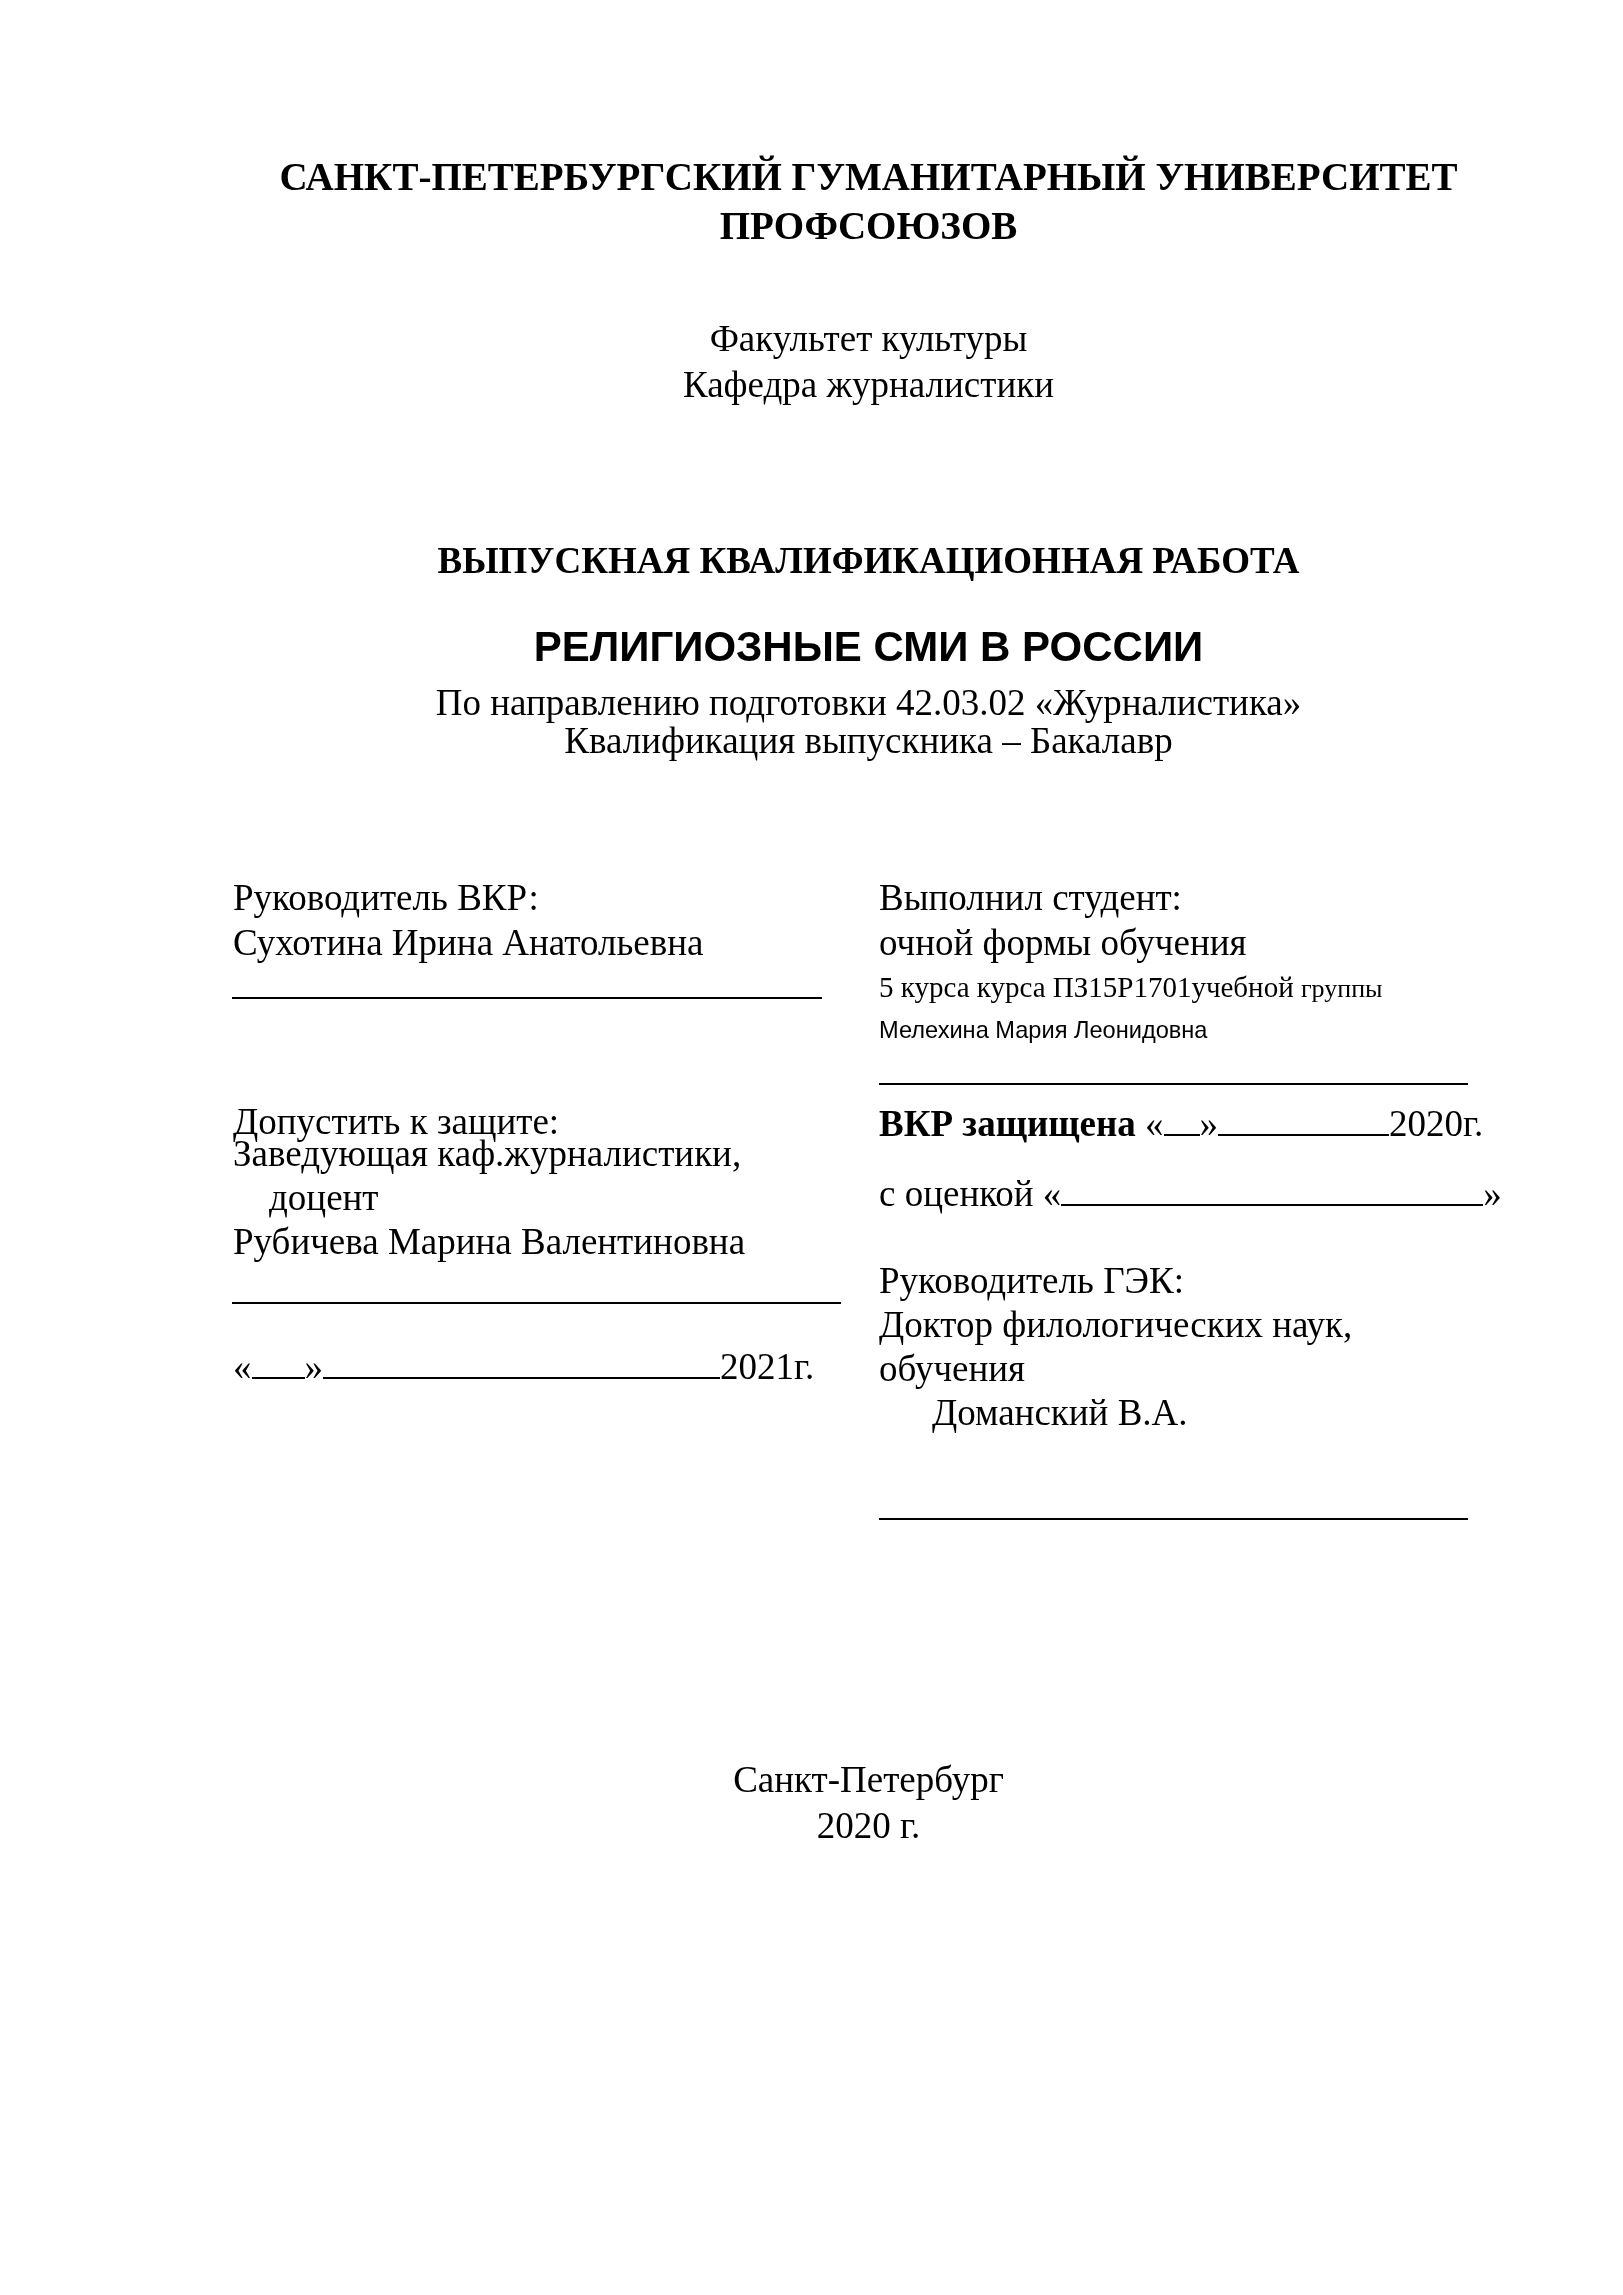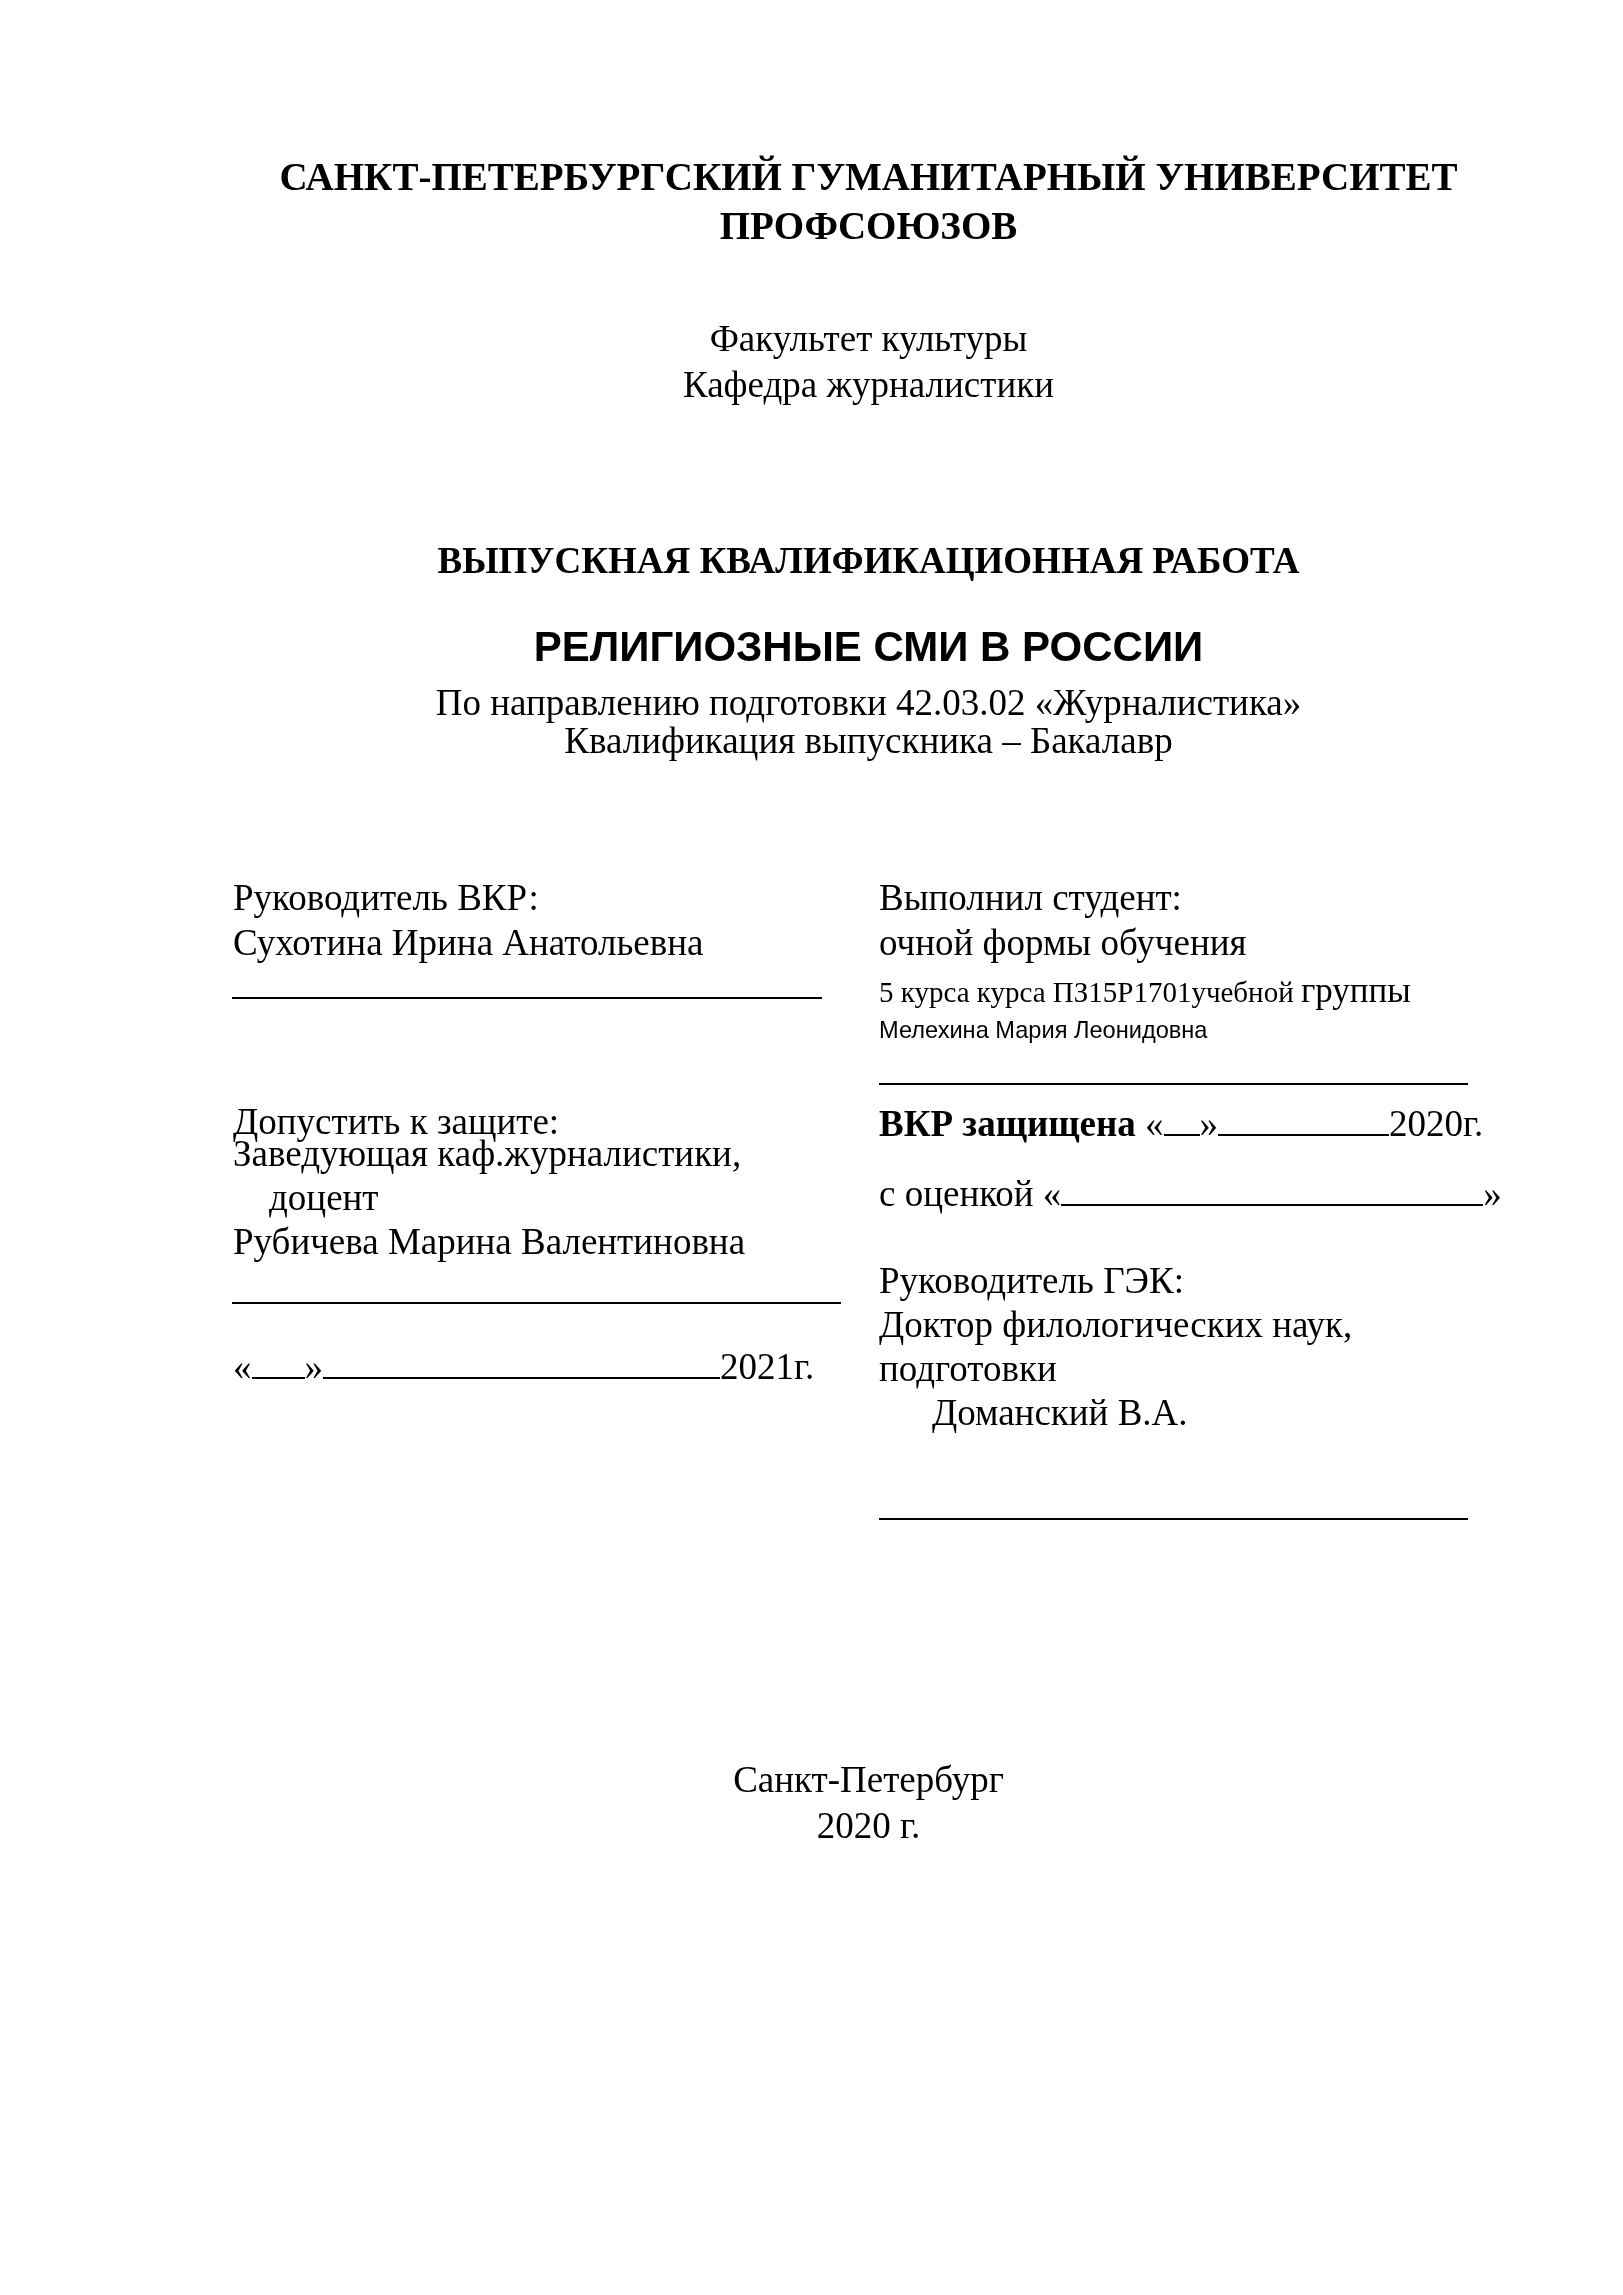--- a/index.html
+++ b/index.html
@@ -37,34 +37,34 @@
 <div class="line" style="left:232px; top:1302px; width:609px;"></div>
 
 <div class="t serif body47" style="left:233px; top:1344px;">
   <span>«</span><span class="blank" style="width:53px;"></span><span>»</span><span class="blank" style="width:397px;"></span><span>2021г.</span>
 </div>
 
 <div class="t serif body47" style="left:879px; top:879px;text-align:center;">Выполнил студент:</div>
 <div class="t serif body47" style="left:879px; top:924px;">очной формы обучения</div>
 <div class="t serif" style="left:879px; top:973px; font-size:29px;">
   <span>5 курса  курса ПЗ15Р1701учебной</span>
-  <span style="font-size:35px;">группы</span>
+  <span style="font-size:26px;">группы</span>
 </div>
 <div class="t sans" style="left:879px; top:1011px; font-size:23.6px;margin-top:8px;">Мелехина Мария Леонидовна</div>
 <div class="line" style="left:879px; top:1083px; width:589px;"></div>
 
 <div class="t serif body47" style="left:879px; top:1101px;">
   <span class="b">ВКР защищена</span><span> «</span><span class="blank" style="width:36px;"></span><span>»</span><span class="blank" style="width:171px;"></span><span>2020г.</span>
 </div>
 
 <div class="t serif body47" style="left:879px; top:1171px;">
   <span>с оценкой «</span><span class="blank" style="width:422px;"></span><span>»</span>
 </div>
 
 <div class="t serif body47" style="left:879px; top:1262px;">Руководитель ГЭК:</div>
 <div class="t serif body47" style="left:879px; top:1306px;">Доктор филологических наук,</div>
-<div class="t serif body47" style="left:879px; top:1350px;">подготовки</div>
+<div class="t serif body47" style="left:879px; top:1350px;">обучения</div>
 <div class="t serif body47" style="left:932px; top:1394px;">Доманский В.А.</div>
 <div class="line" style="left:879px; top:1518px; width:589px;"></div>
 
 <div class="t center serif" style="top:1761px; font-size:37px;">Санкт-Петербург</div>
 <div class="t center serif" style="top:1807px; font-size:37px;">2020 г.</div>
 
 
 </body></html>

